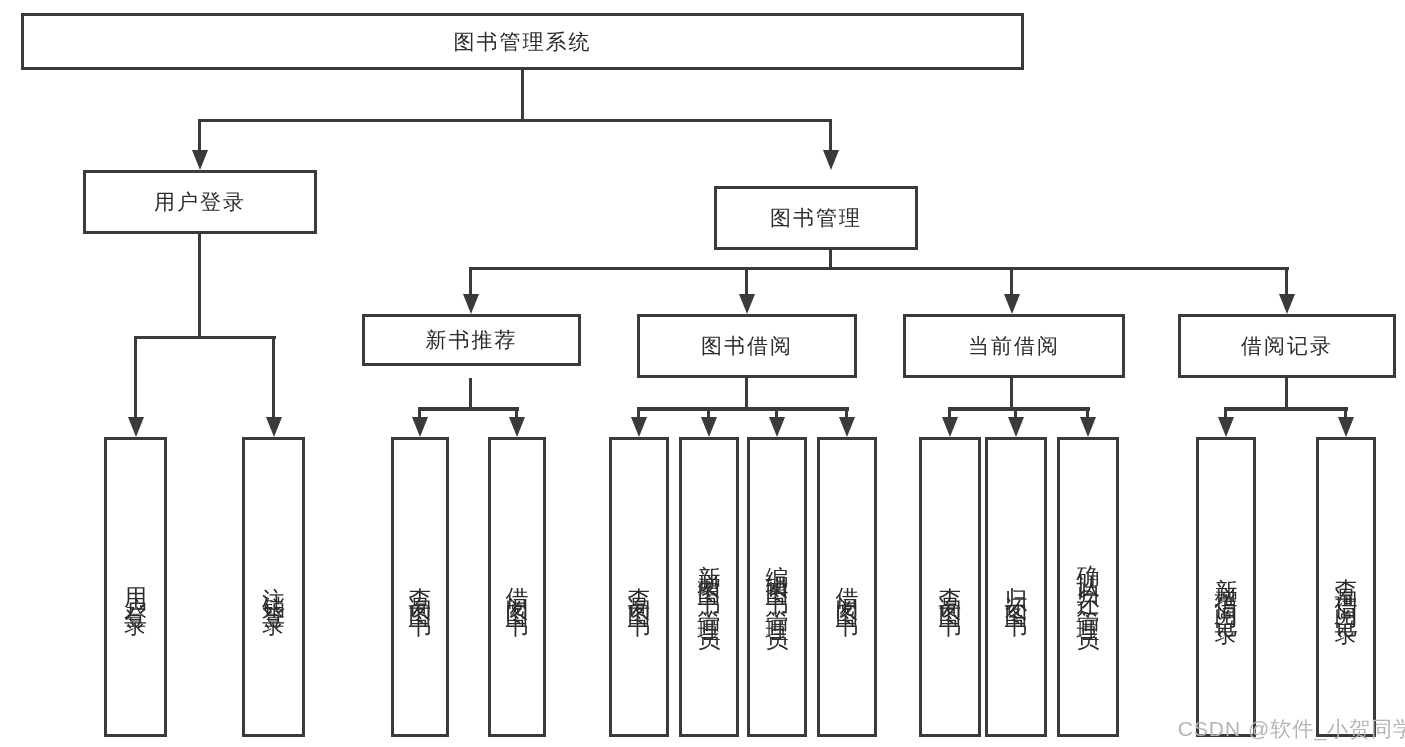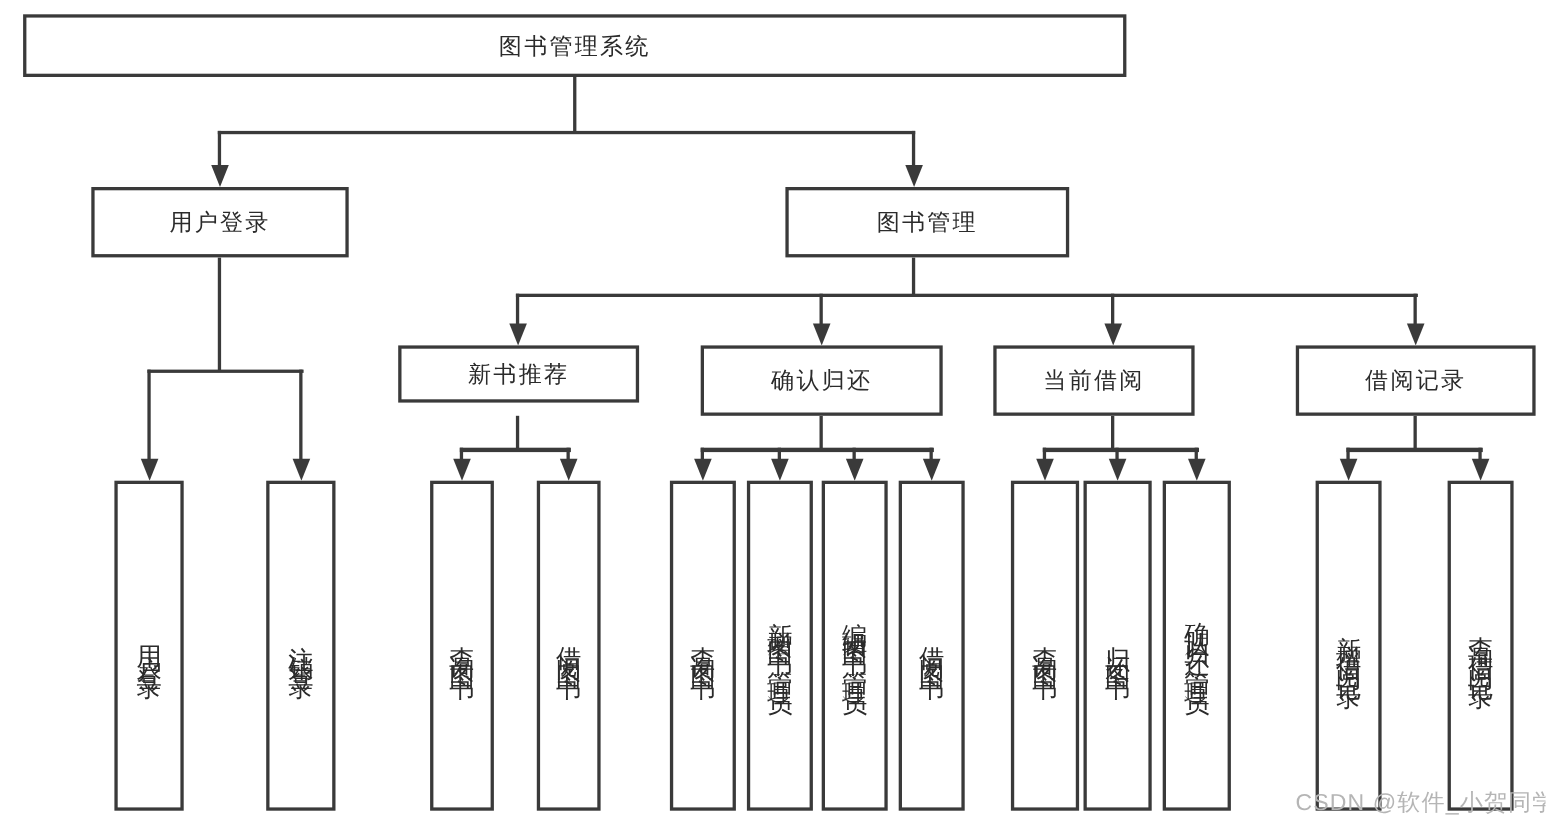--- a/index.html
+++ b/index.html
@@ -119,31 +119,31 @@
   <div class="line" style="left:1344px;top:407px;width:3px;height:12px"></div>
   <div class="arrow" style="left:1338px;top:417px"></div>
 
   <div class="box" style="left:21px;top:13px;width:1003px;height:57px">
     <span class="hlabel">图书管理系统</span>
   </div>
 
   <div class="box" style="left:83px;top:170px;width:234px;height:64px">
     <span class="hlabel">用户登录</span>
   </div>
-  <div class="box" style="left:714px;top:170px;width:258px;height:64px">
+  <div class="box" style="left:714px;top:186px;width:204px;height:64px">
     <span class="hlabel">图书管理</span>
   </div>
 
   <div class="box" style="left:362px;top:314px;width:219px;height:52px">
     <span class="hlabel">新书推荐</span>
   </div>
   <div class="box" style="left:637px;top:314px;width:220px;height:64px">
-    <span class="hlabel">确认归还</span>
+    <span class="hlabel">图书借阅</span>
   </div>
-  <div class="box" style="left:903px;top:314px;width:183px;height:64px">
+  <div class="box" style="left:903px;top:314px;width:222px;height:64px">
     <span class="hlabel">当前借阅</span>
   </div>
   <div class="box" style="left:1178px;top:314px;width:218px;height:64px">
     <span class="hlabel">借阅记录</span>
   </div>
 
   <div class="box" style="left:104px;top:437px;width:63px;height:300px">
     <span class="vlabel">用户登录</span>
   </div>
   <div class="box" style="left:242px;top:437px;width:63px;height:300px">

